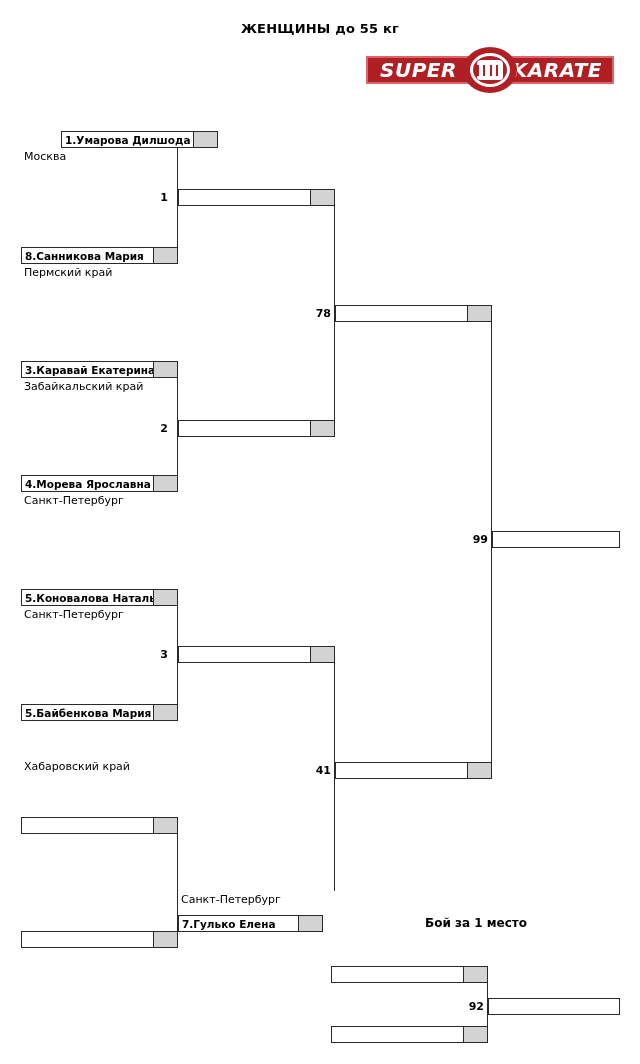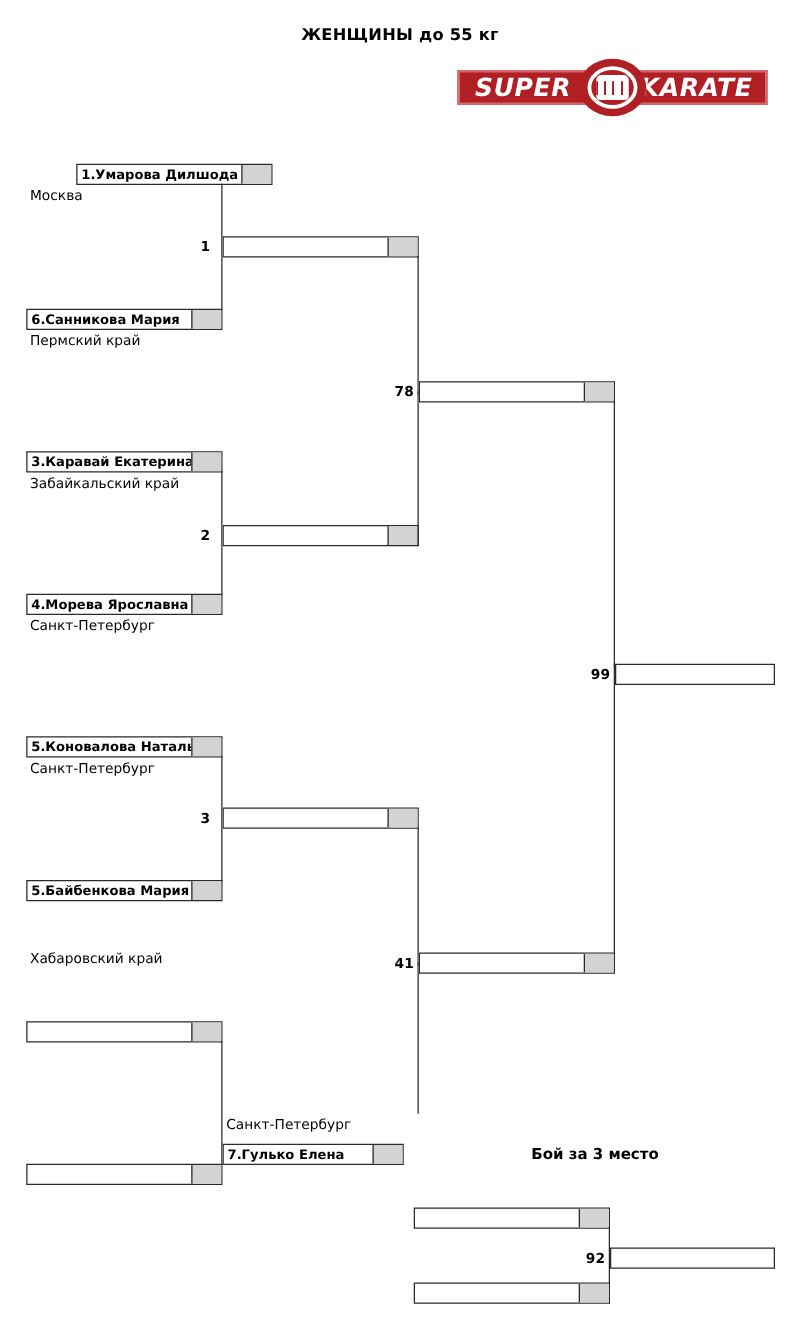--- a/index.html
+++ b/index.html
@@ -174,21 +174,21 @@
   </div>
 </div>
 
 <div class="slot" style="left:21px; top:131px; width:157px; height:17px;margin-left:40px;">
   <span class="pname">1.Умарова Дилшода</span>
   <span class="score"></span>
 </div>
 <div class="region" style="left:24px; top:150px;">Москва</div>
 
 <div class="slot" style="left:21px; top:247px; width:157px; height:17px;">
-  <span class="pname">6.Санникова Мария</span>
+  <span class="pname">8.Санникова Мария</span>
   <span class="score"></span>
 </div>
 <div class="region" style="left:24px; top:266px;">Пермский край</div>
 
 <div class="slot" style="left:21px; top:361px; width:157px; height:17px;">
   <span class="pname">3.Каравай Екатерина</span>
   <span class="score"></span>
 </div>
 <div class="region" style="left:24px; top:380px;">Забайкальский край</div>
 
@@ -267,21 +267,21 @@
 </div>
 
 <div class="connector" style="left:491px; top:321px; height:213px;"></div>
 <div class="connector" style="left:491px; top:531px; height:232px;"></div>
 
 <div class="matchno" style="left:452px; top:533px; width:36px;">99</div>
 <div class="slot" style="left:492px; top:531px; width:128px; height:17px;">
   <span class="pname"></span>
 </div>
 
-<div class="section-label" style="left:425px; top:916px;">Бой за 3 место</div>
+<div class="section-label" style="left:425px; top:916px;">Бой за 1 место</div>
 
 <div class="slot" style="left:331px; top:966px; width:157px; height:17px;">
   <span class="pname"></span>
   <span class="score"></span>
 </div>
 
 <div class="slot" style="left:331px; top:1026px; width:157px; height:17px;">
   <span class="pname"></span>
   <span class="score"></span>
 </div>

